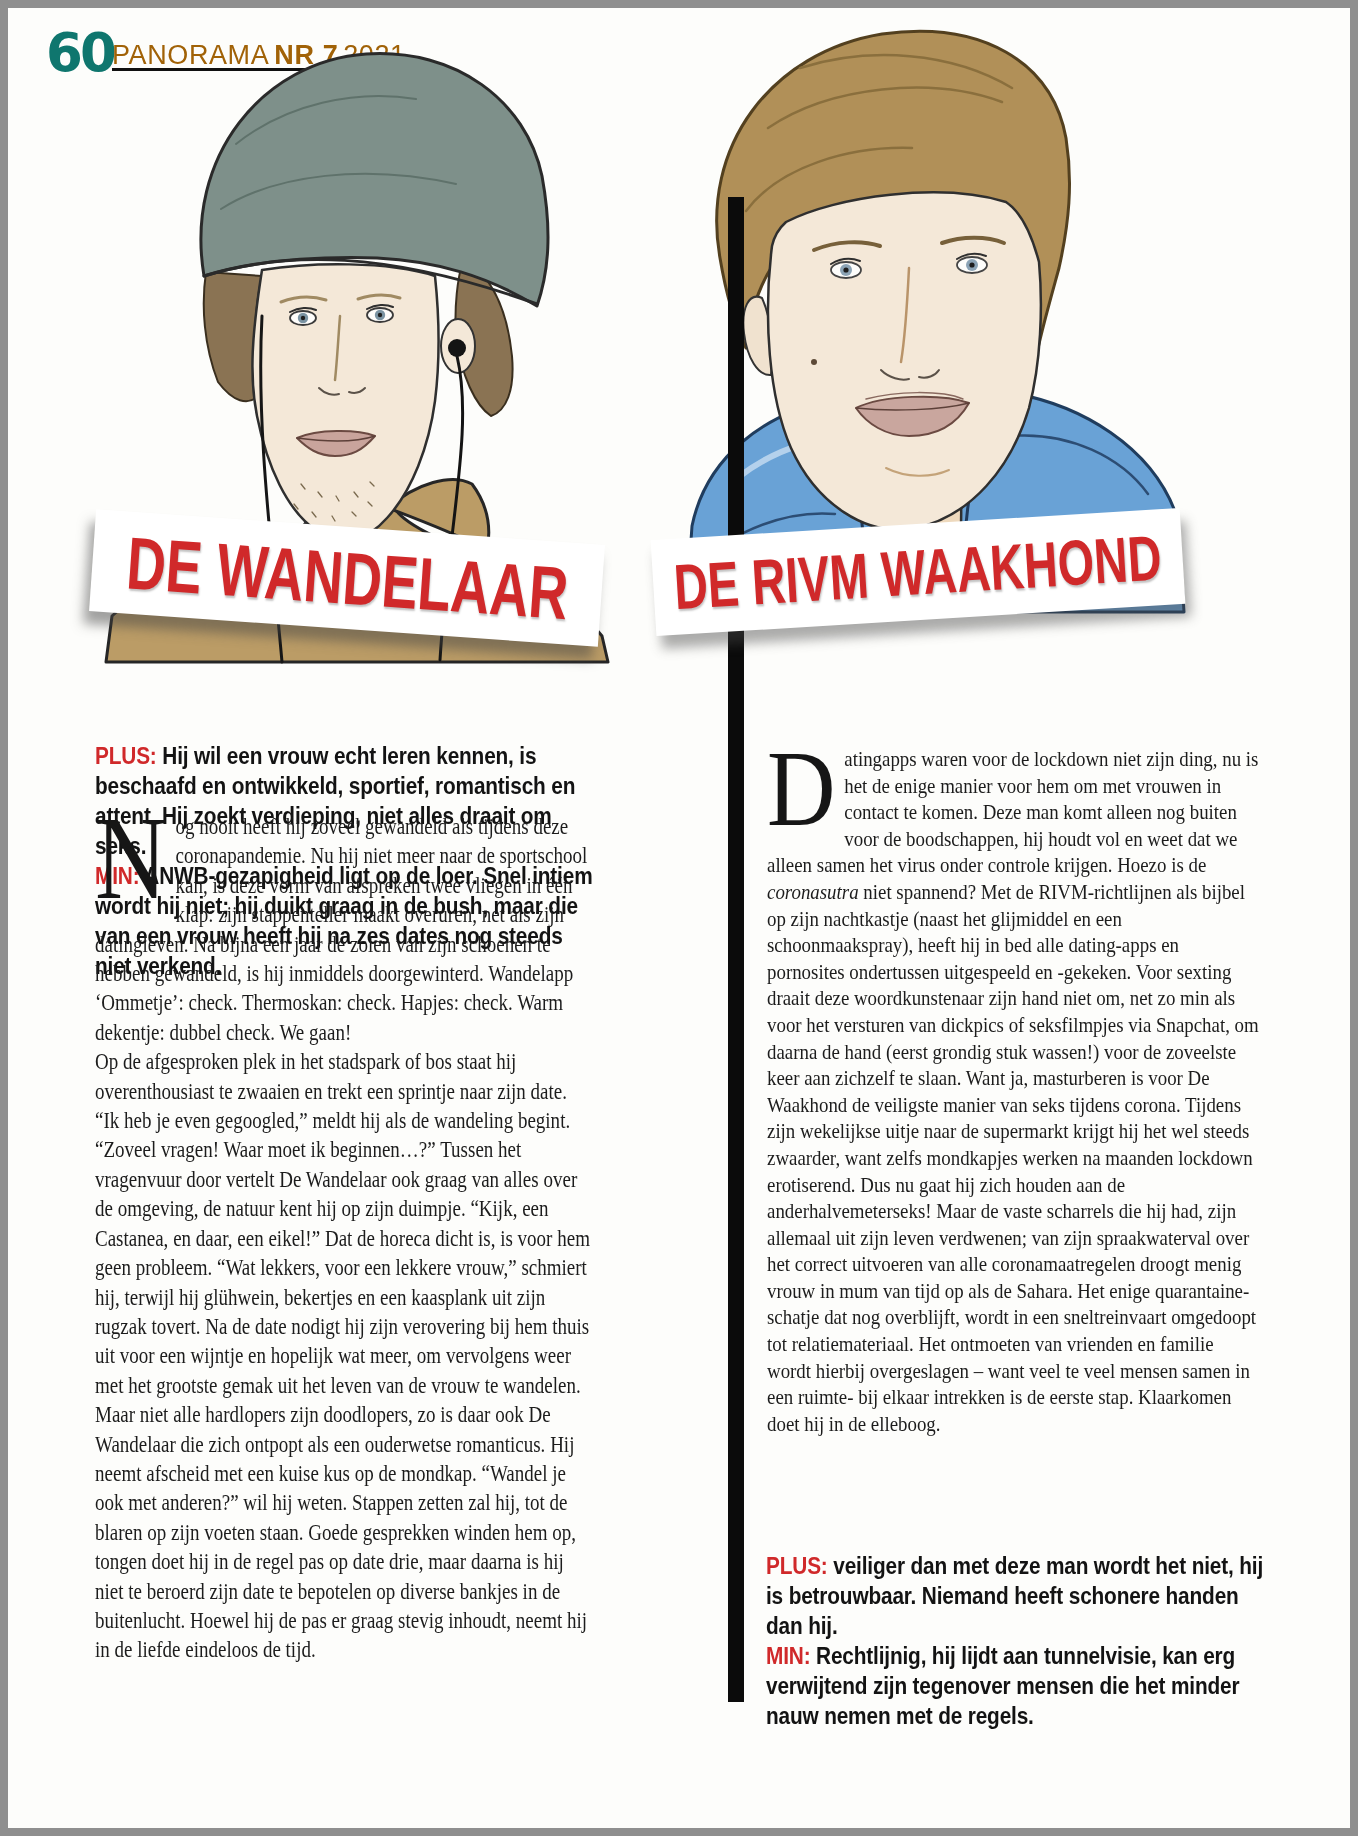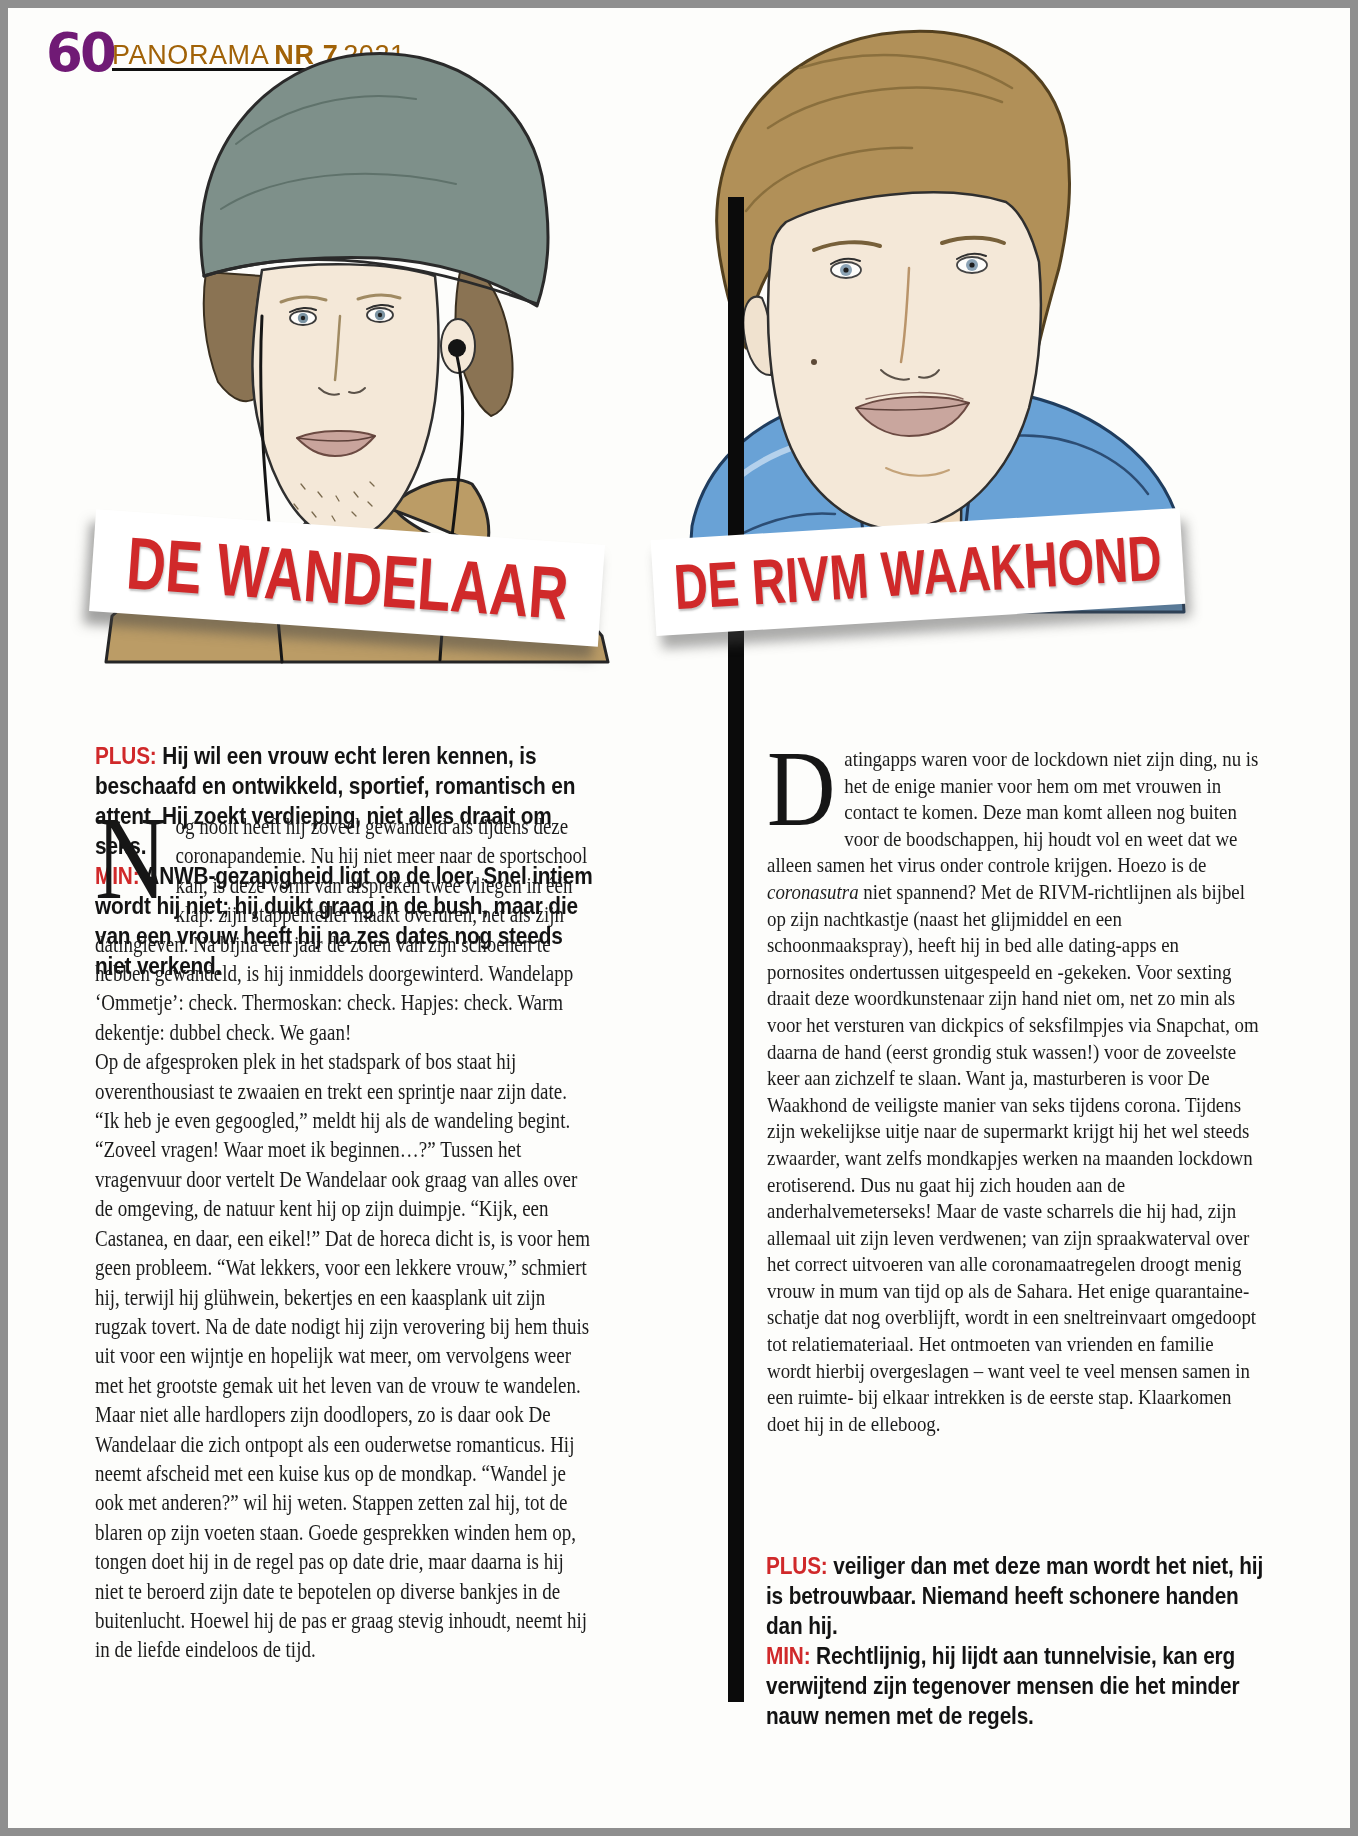--- a/index.html
+++ b/index.html
@@ -1,20 +1,20 @@
 <!DOCTYPE html>
 <html><head>
 <meta charset="utf-8">
 <style>
   html,body{margin:0;padding:0;background:#6e6e6e;}
   .page{position:relative;width:1358px;height:1836px;background:#fdfdfb;overflow:hidden;
         font-kerning:normal;}
   .frame{position:absolute;inset:0;border:8px solid #8f8f8f;pointer-events:none;z-index:10;}
 
-  .pagenum{position:absolute;left:46px;top:26px;color:#701a75;
+  .pagenum{position:absolute;left:46px;top:26px;color:#0f766e;
     font-family:"DejaVu Sans",sans-serif;font-weight:bold;font-size:53px;line-height:1;letter-spacing:-3px;}
   .masthead{position:absolute;left:112px;top:41px;color:#a16207;
     font-family:"Liberation Sans",sans-serif;font-size:27px;line-height:1.1;letter-spacing:.6px;white-space:nowrap;}
   .masthead .b{font-weight:bold;}
   .masthead span{margin-right:5px;}
   .masthead-rule{position:absolute;left:0;top:27px;width:225px;height:3px;background:#101010;}
 
   .illus{position:absolute;z-index:1;}
   .illus-left{left:56px;top:4px;width:574px;height:660px;}
   .illus-right{left:650px;top:6px;width:562px;height:614px;}

